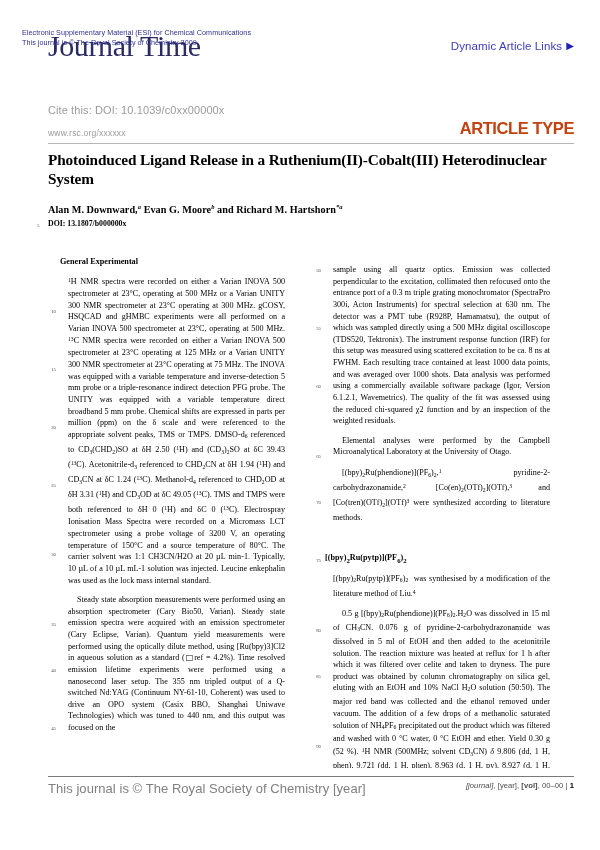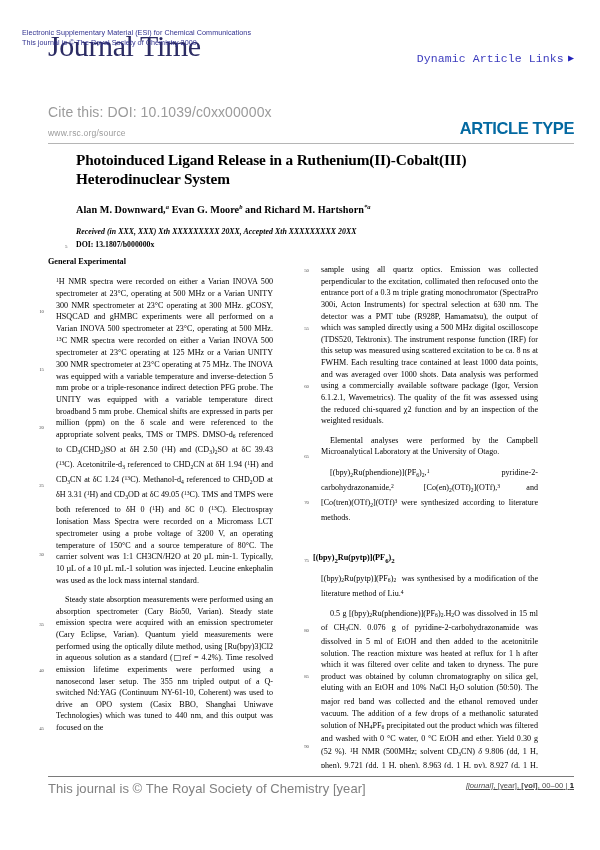--- a/index.html
+++ b/index.html
@@ -43,80 +43,79 @@
     font-family: "Liberation Serif", serif;
     font-size: 30px;
     line-height: 32px;
     color: #2b2b63;
     letter-spacing: -0.4px;
     z-index: 2;
   }
   .dynamic-links {
     position: absolute;
     right: 26px;
-    top: 52px;
-    font-family: Liberation Mono, monospace;
+    top: 40px;
+    font-family: Liberation Sans, sans-serif;
     font-size: 11.5px;
     color: #3c3cbe;
     letter-spacing: 0.1px;
     z-index: 2;
     white-space: nowrap;
   }
   .dynamic-links .tri {
     display: inline-block;
     margin-left: 4px;
     color: #2222bb;
     font-size: 10px;
     transform: translateY(-1px);
   }
 
   .cite-line {
     position: absolute;
     left: 48px;
     top: 104px;
     font-family: "Liberation Sans", sans-serif;
-    font-size: 14px;
+    font-size: 11px;
     color: #9b9b9b;
     letter-spacing: 0.1px;
   }
   .rsc-url {
     position: absolute;
     left: 48px;
     top: 128px;
     font-family: "Liberation Sans", sans-serif;
     font-size: 8.5px;
     color: #9b9b9b;
     letter-spacing: 0.2px;
   }
   .article-type {
     position: absolute;
     right: 26px;
     top: 119px;
     font-family: "Liberation Sans", sans-serif;
     font-weight: bold;
     font-size: 16.5px;
-    color: #0369a1;
+    color: #c2410c;
     letter-spacing: -0.4px;
   }
   .masthead-rule {
     position: absolute;
     left: 48px;
     right: 26px;
     top: 143px;
     height: 1px;
     background: #b5b5b5;
   }
 
   
   .title-block {
     position: absolute;
     left: 48px;
     right: 26px;
     top: 150px;
-    margin-left: 28px;
   }
   .article-title {
     font-family: "Liberation Serif", serif;
     font-weight: bold;
     font-size: 15.3px;
     line-height: 19px;
     color: #000;
     margin: 0;
     letter-spacing: -0.15px;
   }
@@ -151,21 +150,21 @@
     left: -11px;
     top: 2px;
     font-weight: normal;
     font-size: 5px;
     color: #555;
   }
 
   
   .body-area {
     position: absolute;
-    left: 0; right: 0;
+    left: 12px; right: 0;
     top: 256px;
     height: 512px;
   }
   .col {
     position: absolute;
     top: 0;
     width: 233px;
     height: 512px;
     overflow: hidden;
   }
@@ -239,21 +238,20 @@
   }
   .footer-right {
     position: absolute;
     right: 26px;
     top: 781px;
     font-family: "Liberation Sans", sans-serif;
     font-size: 7.6px;
     color: #4a4a4a;
     letter-spacing: 0.05px;
     white-space: nowrap;
-    text-decoration: underline;
   }
   .footer-right i { font-style: italic; }
   .footer-right b { font-weight: bold; }
   .footer-right .pg { font-weight: bold; color: #000; }
 </style>
 </head>
 <body>
 
 <div class="esi-stamp">
   <div>Electronic Supplementary Material (ESI) for Chemical Communications</div>
@@ -261,29 +259,28 @@
 </div>
 
 <div class="masthead">
   <div class="journal-logo">Journal Time</div>
 
   <div class="dynamic-links">
     <span>Dynamic Article Links</span><span class="tri">▶</span>
   </div>
 
   <div class="cite-line">Cite this: DOI: 10.1039/c0xx00000x</div>
-  <div class="rsc-url">www.rsc.org/source</div>
+  <div class="rsc-url">www.rsc.org/xxxxxx</div>
   <div class="article-type">ARTICLE TYPE</div>
   <div class="masthead-rule"></div>
 </div>
 
 <div class="title-block">
   <h1 class="article-title">Photoinduced Ligand Release in a Ruthenium(II)-Cobalt(III) Heterodinuclear System</h1>
   <div class="authors">Alan M. Downward,<sup>a</sup> Evan G. Moore<sup>b</sup> and Richard M. Hartshorn<sup>*a</sup></div>
-  <div class="received">Received (in XXX, XXX) Xth XXXXXXXXX 20XX, Accepted Xth XXXXXXXXX 20XX</div>
   <div class="doi-line">
     <span class="lnum">5</span><span>DOI: 13.1807/b000000x</span>
   </div>
 </div>
 
 <div class="body-area">
 
   <div class="lnums lnums-left">
       <span style="top: 53px;">10</span>
       <span style="top: 111px;">15</span>

